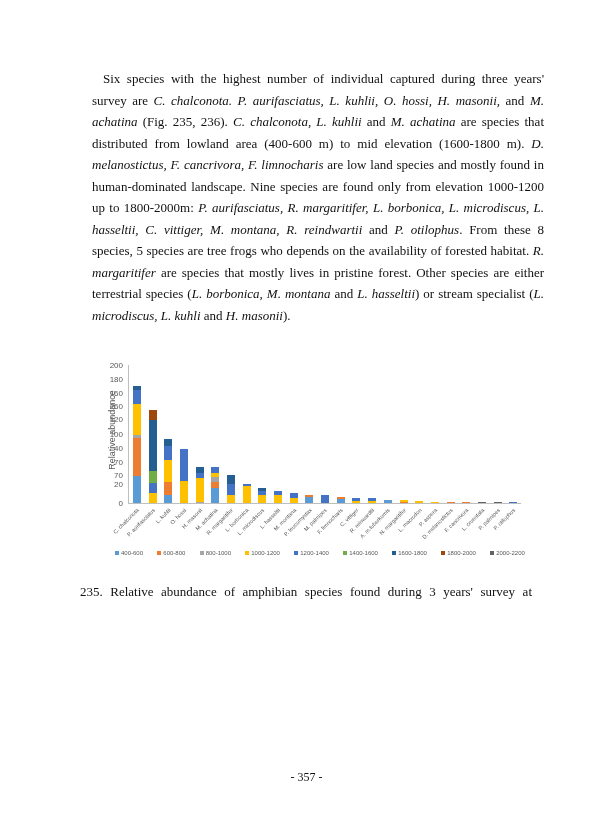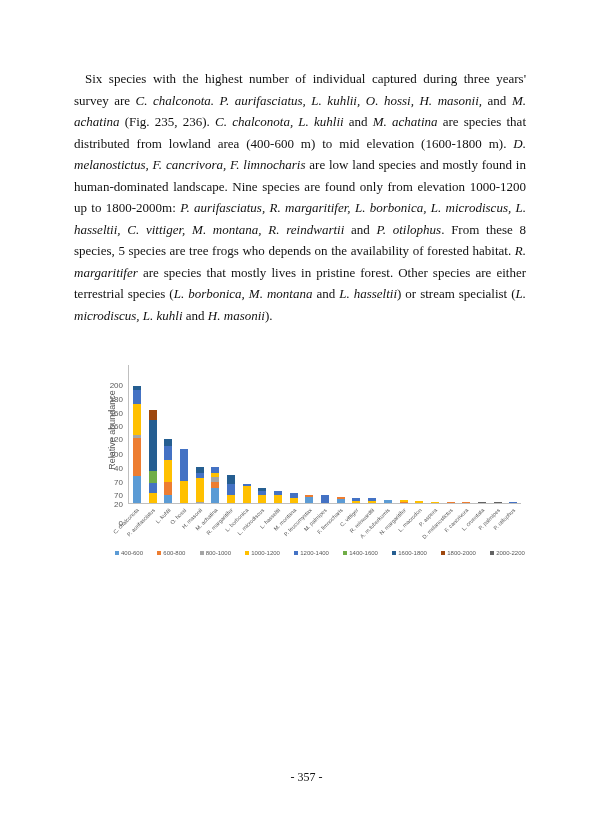--- a/index.html
+++ b/index.html
@@ -1,28 +1,28 @@
 <!DOCTYPE html>
 <html><head>
 <meta charset="utf-8">
 <style>
   html, body { margin: 0; padding: 0; background: #ffffff; }
   body { width: 613px; height: 840px; position: relative; overflow: hidden;
          font-family: "Liberation Serif", serif; color: #111; }
-  .para { position: absolute; left: 74px; top: 68px; width: 452px;
+  .para { position: absolute; left: 92px; top: 68px; width: 452px;
           font-size: 13px; line-height: 21.5px; text-align: justify; }
   .para .indent { display: inline-block; width: 11px; }
   .para i { font-style: italic; }
   .chart { position: absolute; left: 95px; top: 355px; width: 430px; height: 215px; }
   .ylabel { position: absolute; left: -38px; top: 70px; transform: rotate(-90deg);
             transform-origin: center; font-family: "Liberation Sans", sans-serif;
             font-size: 9px; color: #595959; width: 110px; text-align: center; }
   .yticks { position: absolute; left: 0; top: 0; width: 28px; height: 150px; }
   .ytick { position: absolute; right: 0; font-family: "Liberation Sans", sans-serif;
-           font-size: 8px; color: #595959; transform: translateY(-50%); margin-top: 20px; }
+           font-size: 8px; color: #595959; transform: translateY(-50%); }
   .plot { position: absolute; left: 33px; top: 10px; width: 392px; height: 138px;
           border-left: 1px solid #bfbfbf; border-bottom: 1px solid #bfbfbf; }
   .bars { position: absolute; left: 0; bottom: 0; width: 100%; height: 100%;
           display: flex; align-items: flex-end; }
   .bar-slot { flex: 1; height: 100%; display: flex; align-items: flex-end; justify-content: center; }
   .bar { width: 8px; display: flex; flex-direction: column-reverse; }
   .seg { width: 100%; }
   .xlabels { position: absolute; left: 33px; top: 150px; width: 392px; height: 40px; display: flex; }
   .xlab-slot { flex: 1; position: relative; }
   .xlab { position: absolute; right: 50%; top: 2px; white-space: nowrap;
@@ -335,16 +335,17 @@
       </div>
       <div class="leg-item">
         <span class="leg-swatch" style="background: rgb(99, 99, 99);"></span>
         <span>2000-2200</span>
       </div>
     </div>
 </div>
 
 <div class="caption">
   <div class="cap-line1">
+    <span style="flex:1; text-align: justify; text-align-last: justify;">235. Relative abundance of amphibian species found during 3 years' survey at</span>
   </div>
 </div>
 
 <div class="pagenum">- 357 -</div>
 
 </body></html>

